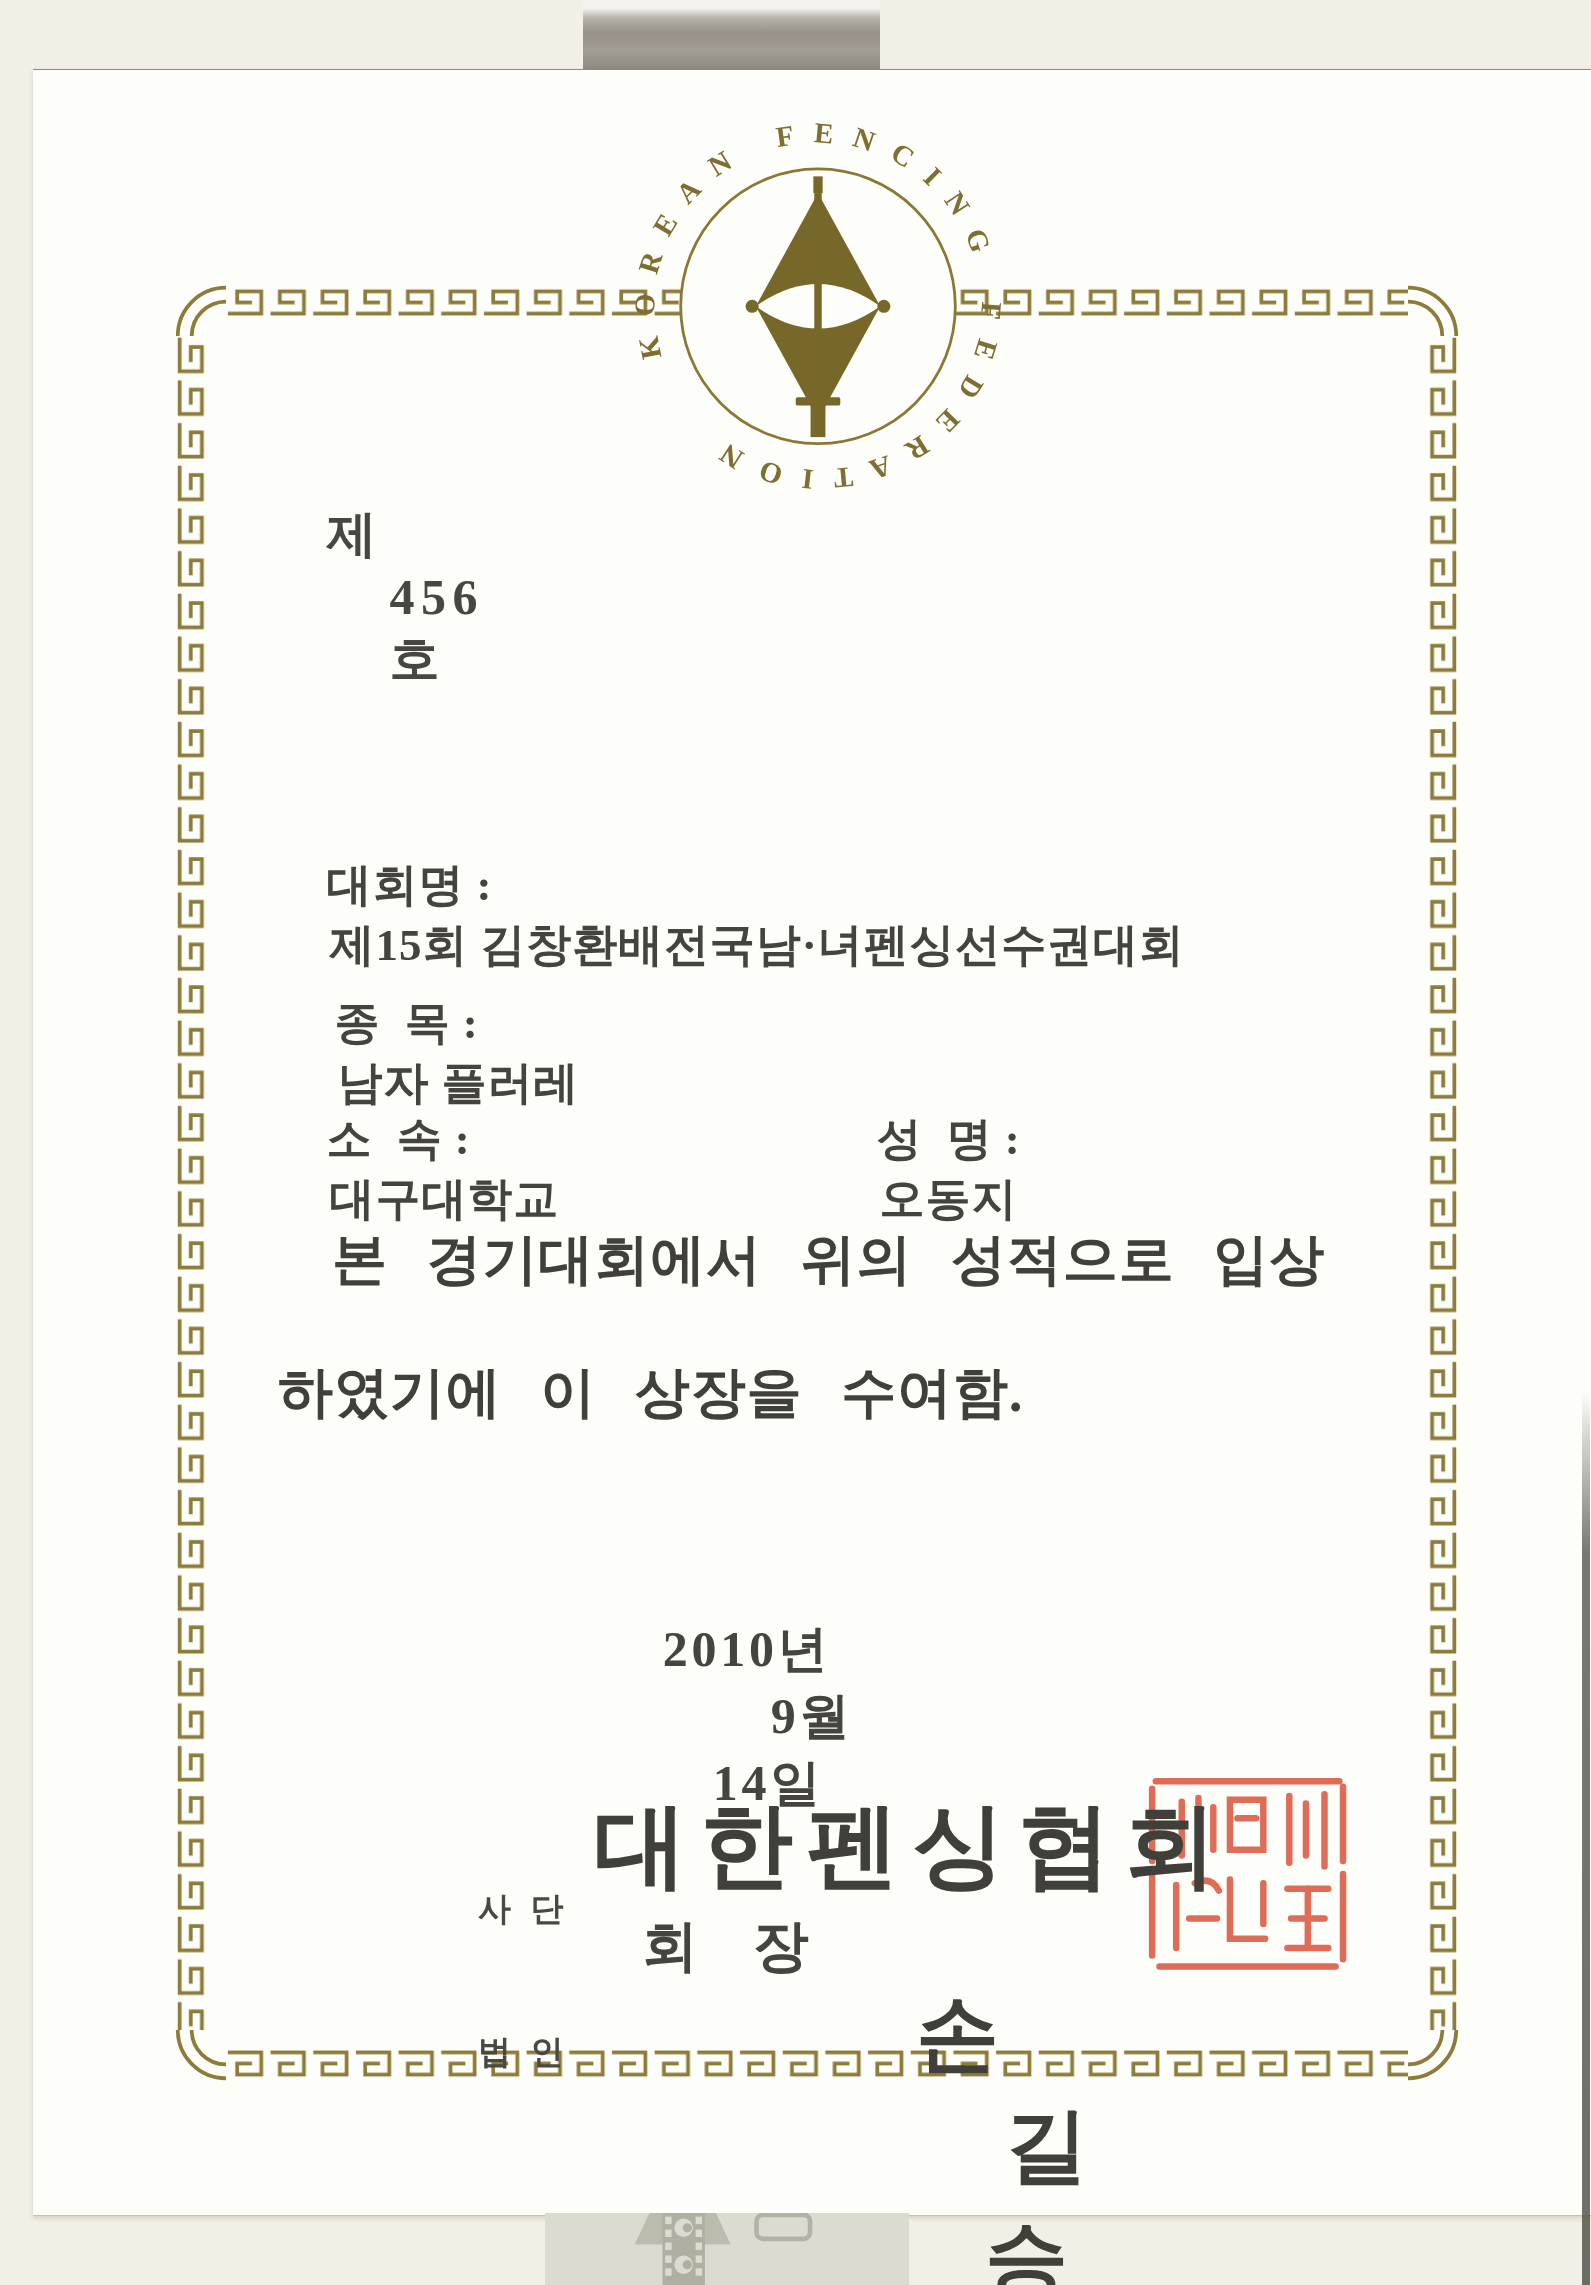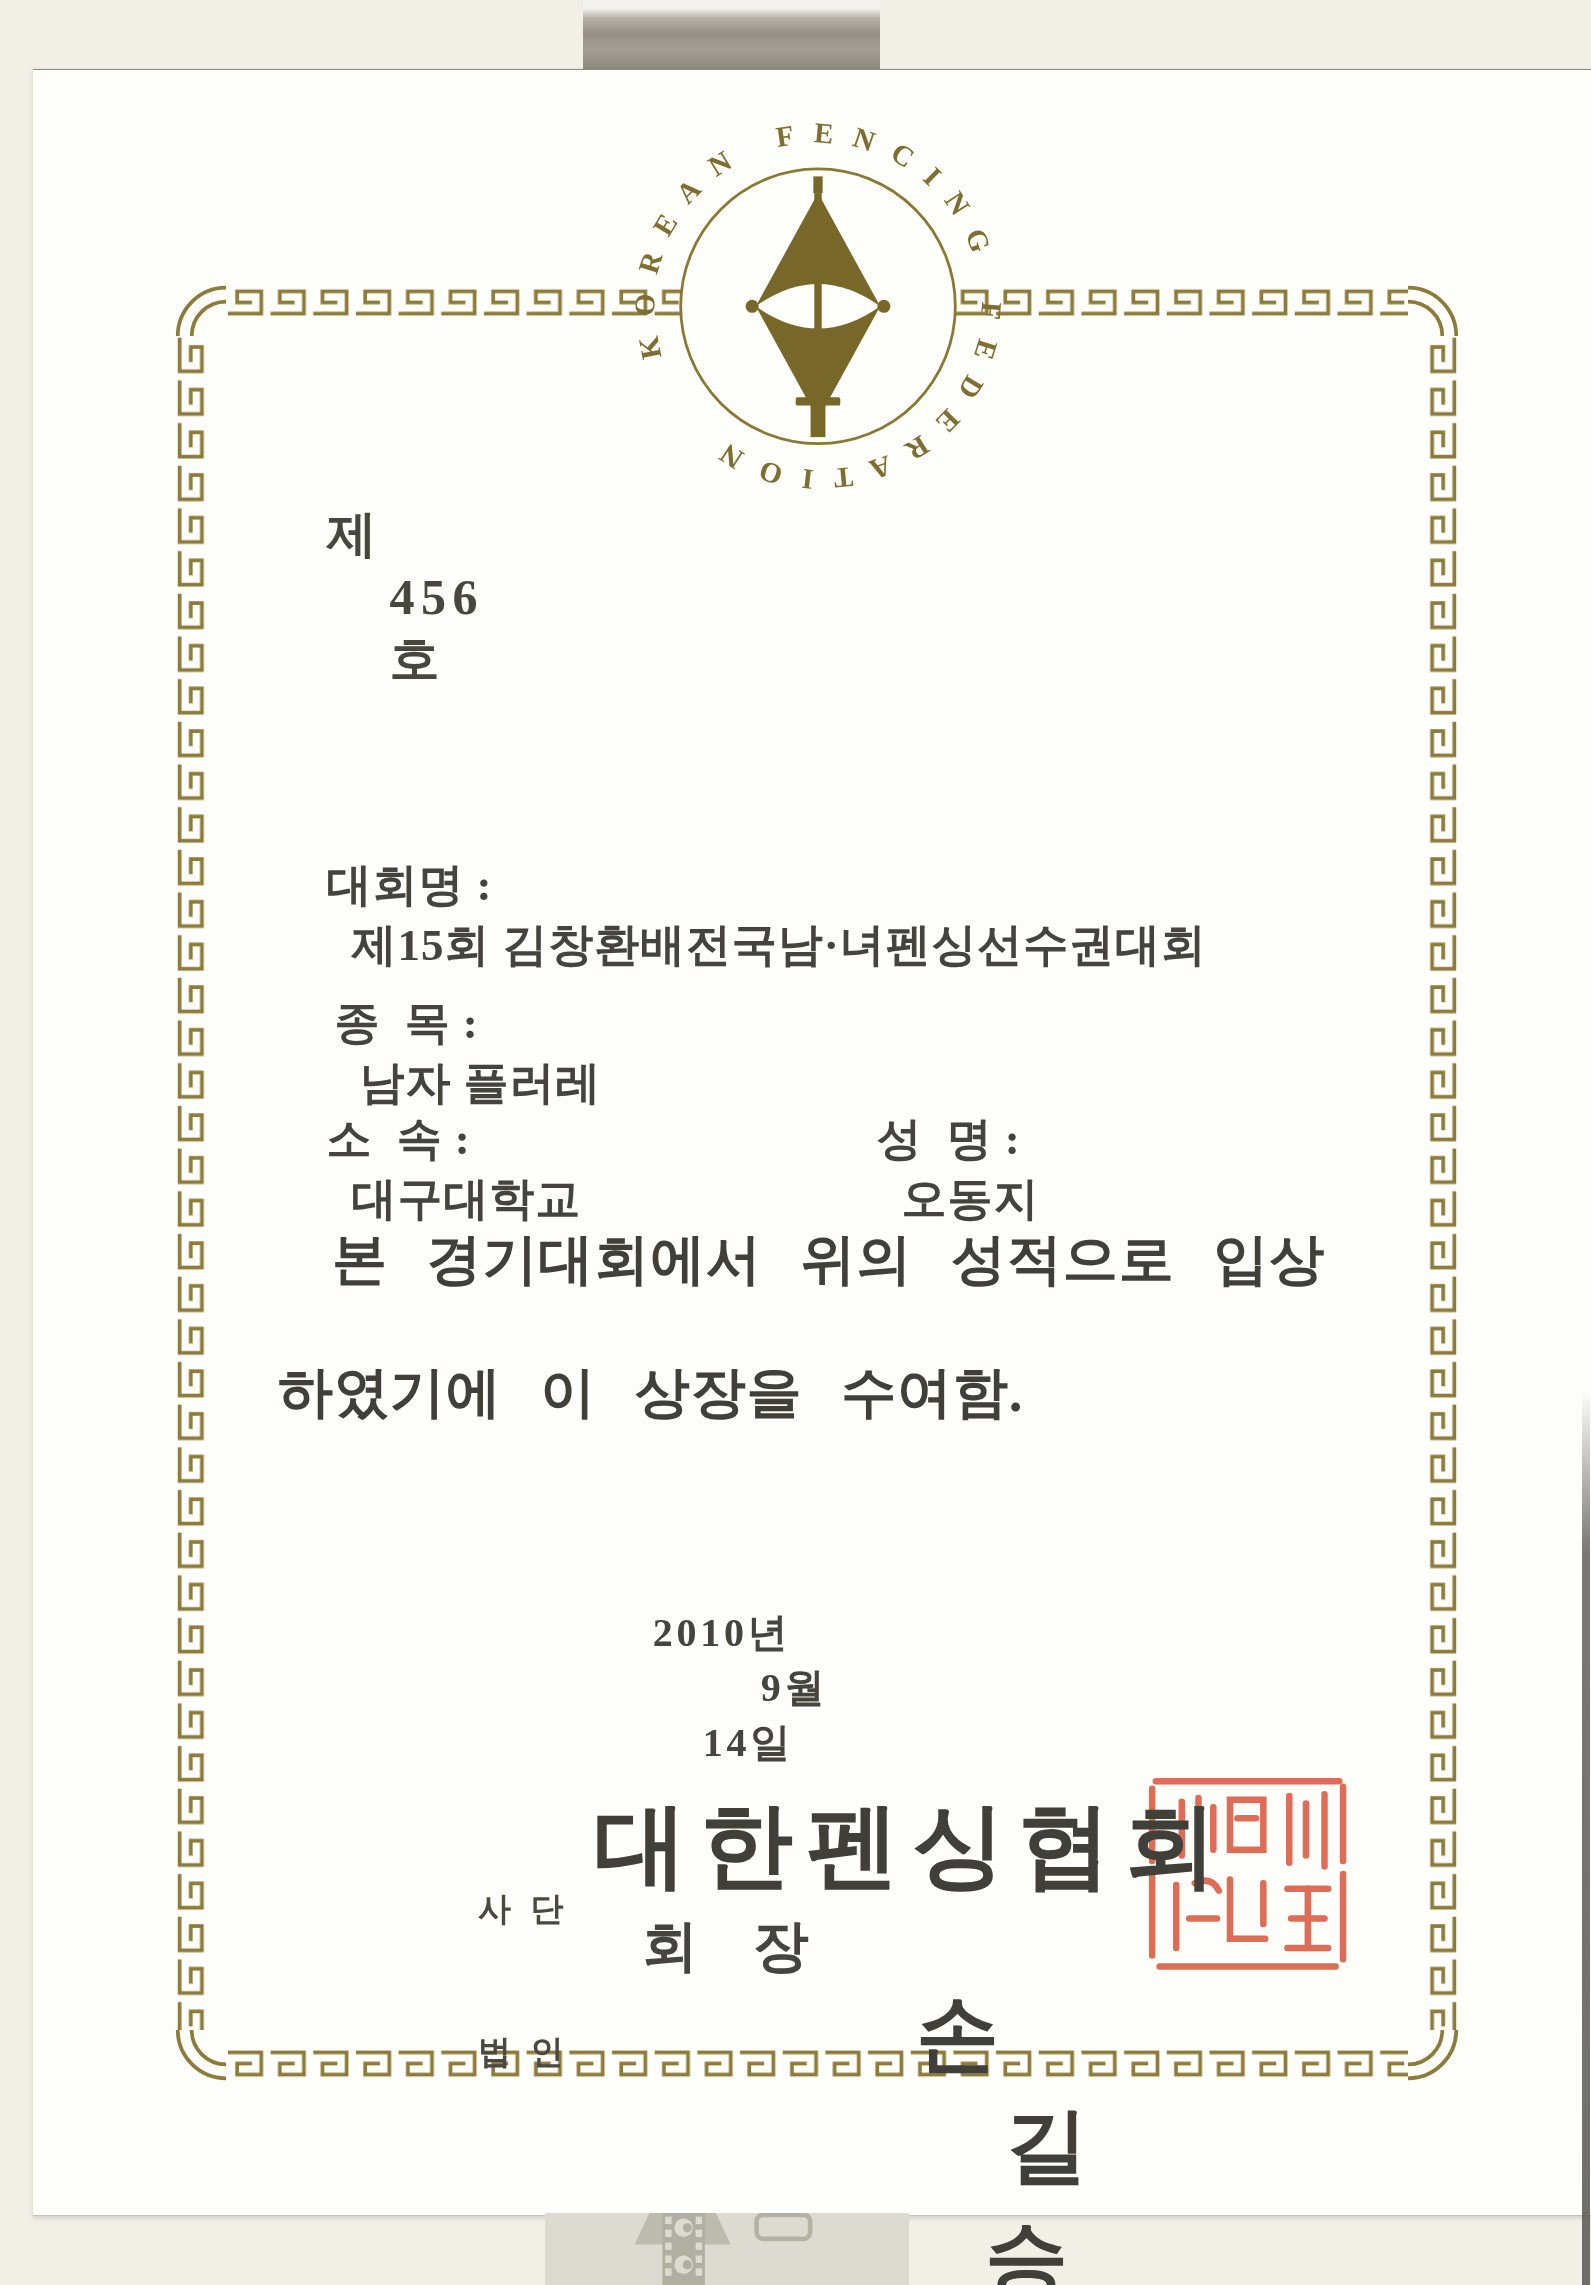--- a/index.html
+++ b/index.html
@@ -40,34 +40,34 @@
   .cert-number{left:269px;top:443px;font-size:50px;font-weight:700;color:#48473f;letter-spacing:1.9px;}
   .ngap{margin-left:63px;}
   .num{letter-spacing:6.5px;}
 
   
   .cert-title{left:174px;top:553px;width:1286px;text-align:center;font-size:156px;font-weight:700;color:#3b3a35;line-height:1.1;}
   .tgap{margin-left:197px;}
 
   
   .row{font-size:45px;font-weight:700;color:#44433d;letter-spacing:0.9px;}
-  .row .val{margin-left:25px;}
+  .row .val{margin-left:3px;}
   .r1{left:278px;top:803px;}
   .r2a{left:286px;top:941px;}
   .r2b{left:828px;top:941px;}
   .r3a{left:278px;top:1057px;}
   .r3b{left:828px;top:1057px;}
 
   
   .body-line{font-size:55px;font-weight:700;color:#403f39;word-spacing:24px;letter-spacing:0.9px;}
   .b1{left:332px;top:1223px;}
   .b2{left:278px;top:1356px;text-align:center;}
 
   
-  .date-line{left:598px;top:1558px;font-size:40px;font-weight:600;color:#45443e;letter-spacing:3.7px;}
+  .date-line{left:598px;top:1558px;font-size:50px;font-weight:600;color:#45443e;letter-spacing:3.7px;}
   .dgap1{margin-left:108px;}
   .dgap2{margin-left:50px;}
 
   
   .sig{z-index:2;}
   .org-type{left:478px;top:1790px;font-size:33px;font-weight:700;line-height:1.45;color:#4a4941;letter-spacing:5.6px;text-align:left;}
   .org-name{left:594px;top:1783px;font-size:93px;font-weight:700;color:#403f39;letter-spacing:13px;}
   .pres-title{left:642px;top:1909px;font-size:56px;font-weight:700;color:#45443e;letter-spacing:20.4px;}
   .pres-name{left:833px;top:1883px;font-size:83px;font-weight:700;color:#403f39;}
   .pgap1{margin-left:89px;}

